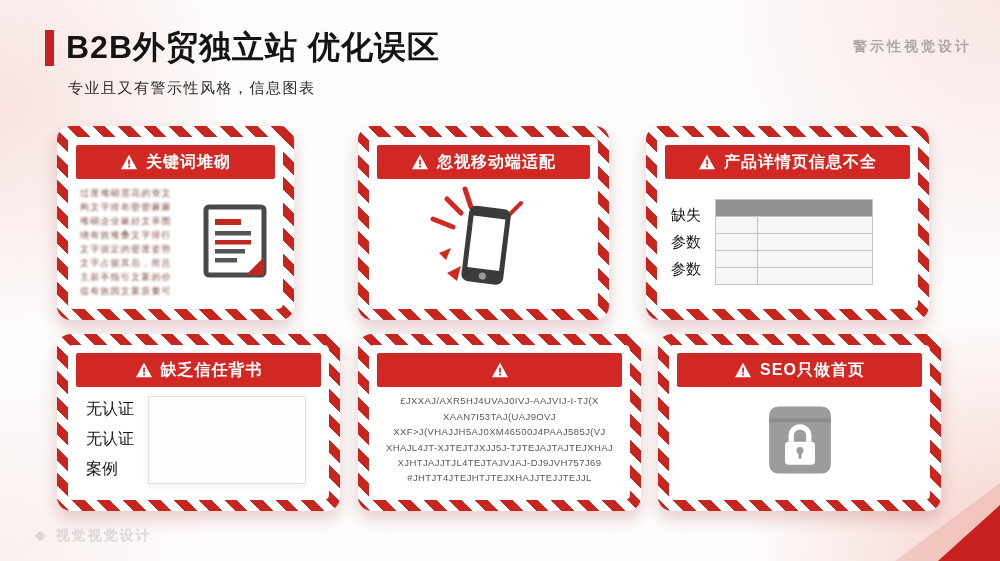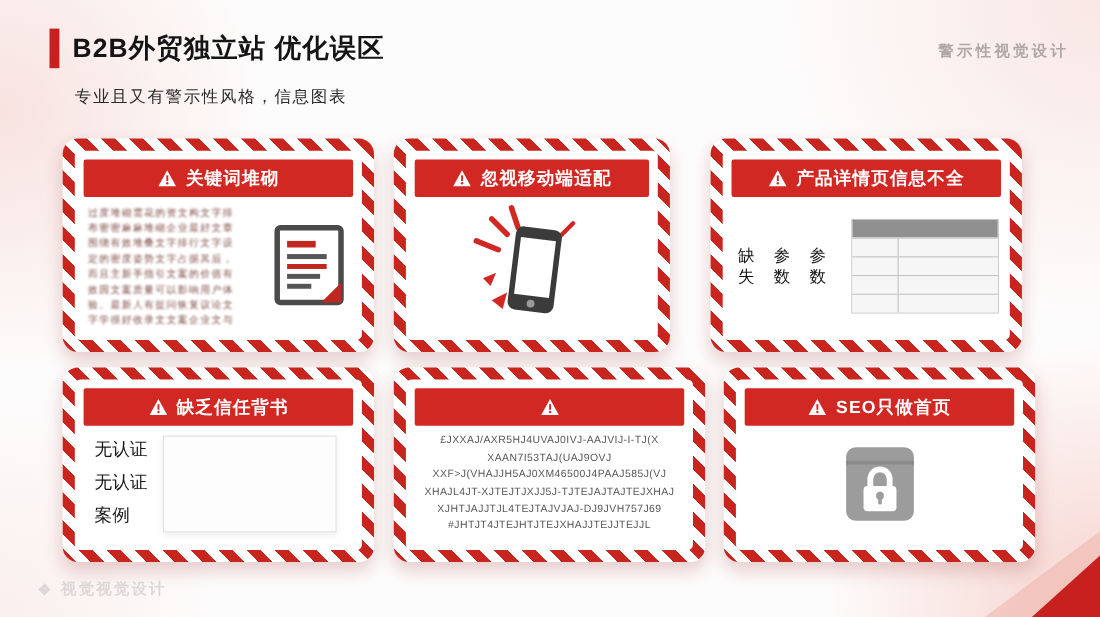--- a/index.html
+++ b/index.html
@@ -15,42 +15,42 @@
       radial-gradient(circle at 0% 18%,  rgba(243,205,200,.55), transparent 22%),
       radial-gradient(circle at 100% 0%, rgba(243,205,200,.45), transparent 26%),
       radial-gradient(circle at 100% 100%, rgba(240,175,165,.55), transparent 22%),
       radial-gradient(circle at 0% 100%, rgba(243,215,210,.35), transparent 18%),
       #fdfcfc;
   }
 
   
   .title-row { position:absolute; left:45px; top:26px; display:flex; align-items:center; }
   .red-bar { width:9px; height:36px; background:#c8201e; margin-right:12px; }
-  .page-title { font-size:24px; font-weight:bold; color:#141414; letter-spacing:1px; }
+  .page-title { font-size:32px; font-weight:bold; color:#141414; letter-spacing:1px; }
   .corner-label { position:absolute; right:28px; top:38px; font-size:14px; font-weight:bold; color:#b0a7a7; letter-spacing:3px; }
   .subtitle { position:absolute; left:68px; top:79px; font-size:15px; color:#2b2b2b; letter-spacing:1.5px; }
 
   
   .card {
     position:absolute; border-radius:14px; padding:11px;
     background:repeating-linear-gradient(45deg, #c8251f 0 9px, #ffffff 9px 18px);
     box-shadow:0 8px 16px rgba(150,40,35,.22);
   }
   .card-inner {
     width:100%; height:100%; background:#fff; border-radius:5px;
     padding:8px; display:flex; flex-direction:column;
   }
   .card-header {
     background:#d22823; color:#fff; font-weight:bold; font-size:16px;
     min-height:34px; display:flex; align-items:center; justify-content:center;
     gap:8px; border-radius:2px; letter-spacing:1px; flex:0 0 auto;
   }
   .warn-icon svg { width:18px; height:16px; display:block; }
 
-  .c1 { left:57px;  top:126px; width:283px; height:194px; }
+  .c1 { left:57px;  top:126px; width:237px; height:194px; }
   .c2 { left:358px; top:126px; width:251px; height:194px; }
   .c3 { left:646px; top:126px; width:283px; height:194px; }
   .c4 { left:57px;  top:334px; width:283px; height:177px; }
   .c5 { left:358px; top:334px; width:283px; height:177px; }
   .c6 { left:658px; top:334px; width:283px; height:177px; }
 
   .card-body { flex:1; display:flex; }
 
   
   .body-1 { align-items:center; gap:27px; padding:6px 2px 2px 4px; }
@@ -59,21 +59,21 @@
     letter-spacing:1.2px; filter:blur(0.8px); max-height:110px; overflow:hidden;
   }
   .doc-icon svg { width:74px; height:80px; display:block; }
 
   
   .body-2 { align-items:center; justify-content:center; }
   .phone-icon svg { width:150px; height:118px; display:block; }
 
   
   .body-3 { align-items:center; gap:14px; padding:8px 2px 4px 6px; }
-  .label-col { display:flex; flex-direction:row; gap:8px; font-size:15px; color:#161616; }
+  .label-col { display:flex; flex-direction:column; gap:8px; font-size:15px; color:#161616; }
   .mini-table { width:158px; border:1px solid #c4c4c4; background:#fff; }
   .mt-header { height:16px; background:#909090; }
   .mt-row { display:flex; height:17px; border-top:1px solid #c4c4c4; background:#f6f6f6; }
   .mt-cell-a { width:42px; border-right:1px solid #c4c4c4; }
   .mt-cell-b { flex:1; }
 
   
   .body-4 { align-items:center; gap:14px; padding:4px 4px 4px 10px; }
   .label-col-4 { display:flex; flex-direction:column; gap:9px; font-size:16px; color:#161616; }
   .empty-box {

